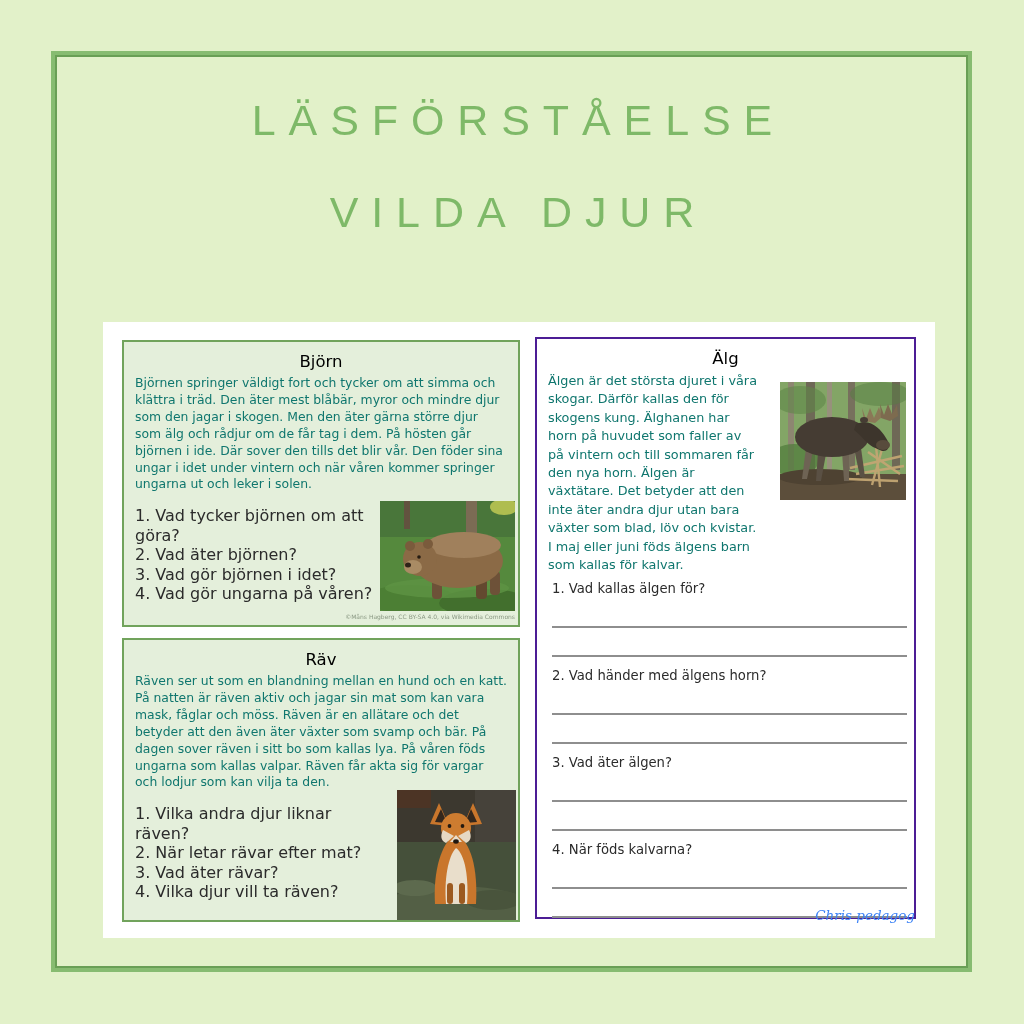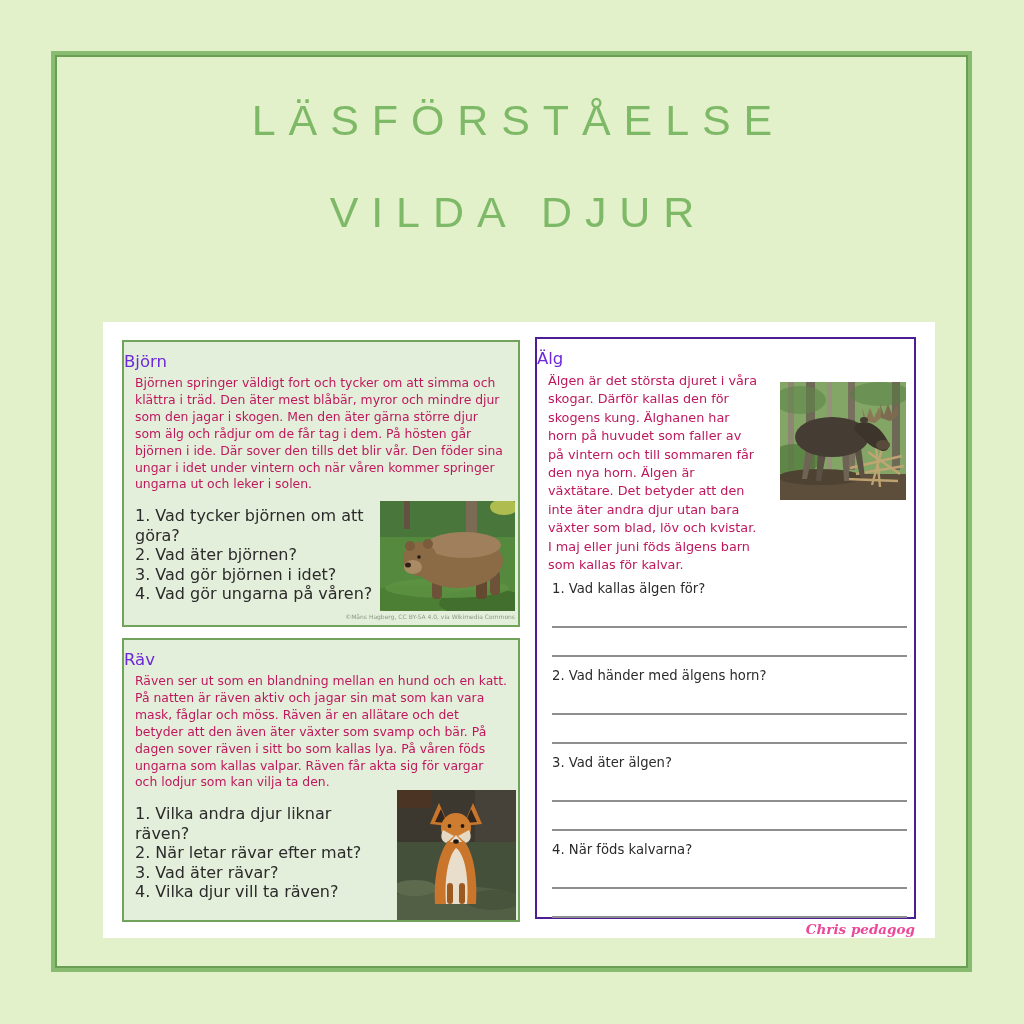--- a/index.html
+++ b/index.html
@@ -36,27 +36,27 @@
   .panel {
     position:absolute; box-sizing:border-box;
     background:#e4efdb;
     border:2px solid #71a35c;
   }
   .panel-bjorn { left:19px;  top:18px;  width:398px; height:287px; }
   .panel-rav   { left:19px;  top:316px; width:398px; height:284px; }
   .panel-alg   { left:432px; top:15px;  width:381px; height:582px; background:#ffffff; border:2px solid #4c1d95; }
 
   .panel h2 {
-    margin:10px 0 2px; text-align:left;
-    font-size:16.5px; font-weight:500; color:#6d28d9;
+    margin:10px 0 2px; text-align:center;
+    font-size:16.5px; font-weight:500; color:#000000;
   }
   .passage {
     margin:4px 11px 0;
     font-size:12.4px; line-height:16.9px;
-    color:#be185d;
+    color:#0f766e;
   }
   .questions { margin:13px 11px 0; max-width:252px; }
   .q { font-size:16px; line-height:19.4px; }
 
   .photo { position:absolute; display:block; }
   .photo-bear  { left:256px; top:159px; width:135px; height:110px; }
   .credit {
     position:absolute; top:271px; left:170px; width:221px;
     text-align:right; font-size:6px; color:#8a9883; line-height:8px;
   }
@@ -65,23 +65,23 @@
   .alg-row { display:flex; gap:8px; padding:0 8px 0 0; align-items:flex-start; }
   .alg-row .passage { flex:1; margin-top:2px; font-size:12.8px; line-height:18.4px; }
   .photo-moose { position:static; width:126px; height:118px; flex:none; margin-top:12px; }
 
   .alg-questions { position:absolute; left:15px; right:7px; top:240px; }
   .qgroup { margin-bottom:9px; }
   .qgroup .q { font-size:13.2px; line-height:20px; }
   .ans-line { height:27px; border-bottom:2px solid #8e8e8e; }
 
   .signature {
-    position:absolute; right:20px; bottom:1px;
+    position:absolute; right:20px; bottom:15px;
     font-family:"DejaVu Serif", serif; font-style:italic;
-    font-size:13.5px; color:#ec4899;font-weight:bold;
+    font-size:13.5px; color:#3b82f6;
   }
 </style>
 </head>
 <body>
 
 <div class="frame"></div>
 
 <div class="main-title title-1">LÄSFÖRSTÅELSE</div>
 <div class="main-title title-2">VILDA DJUR</div>
 

